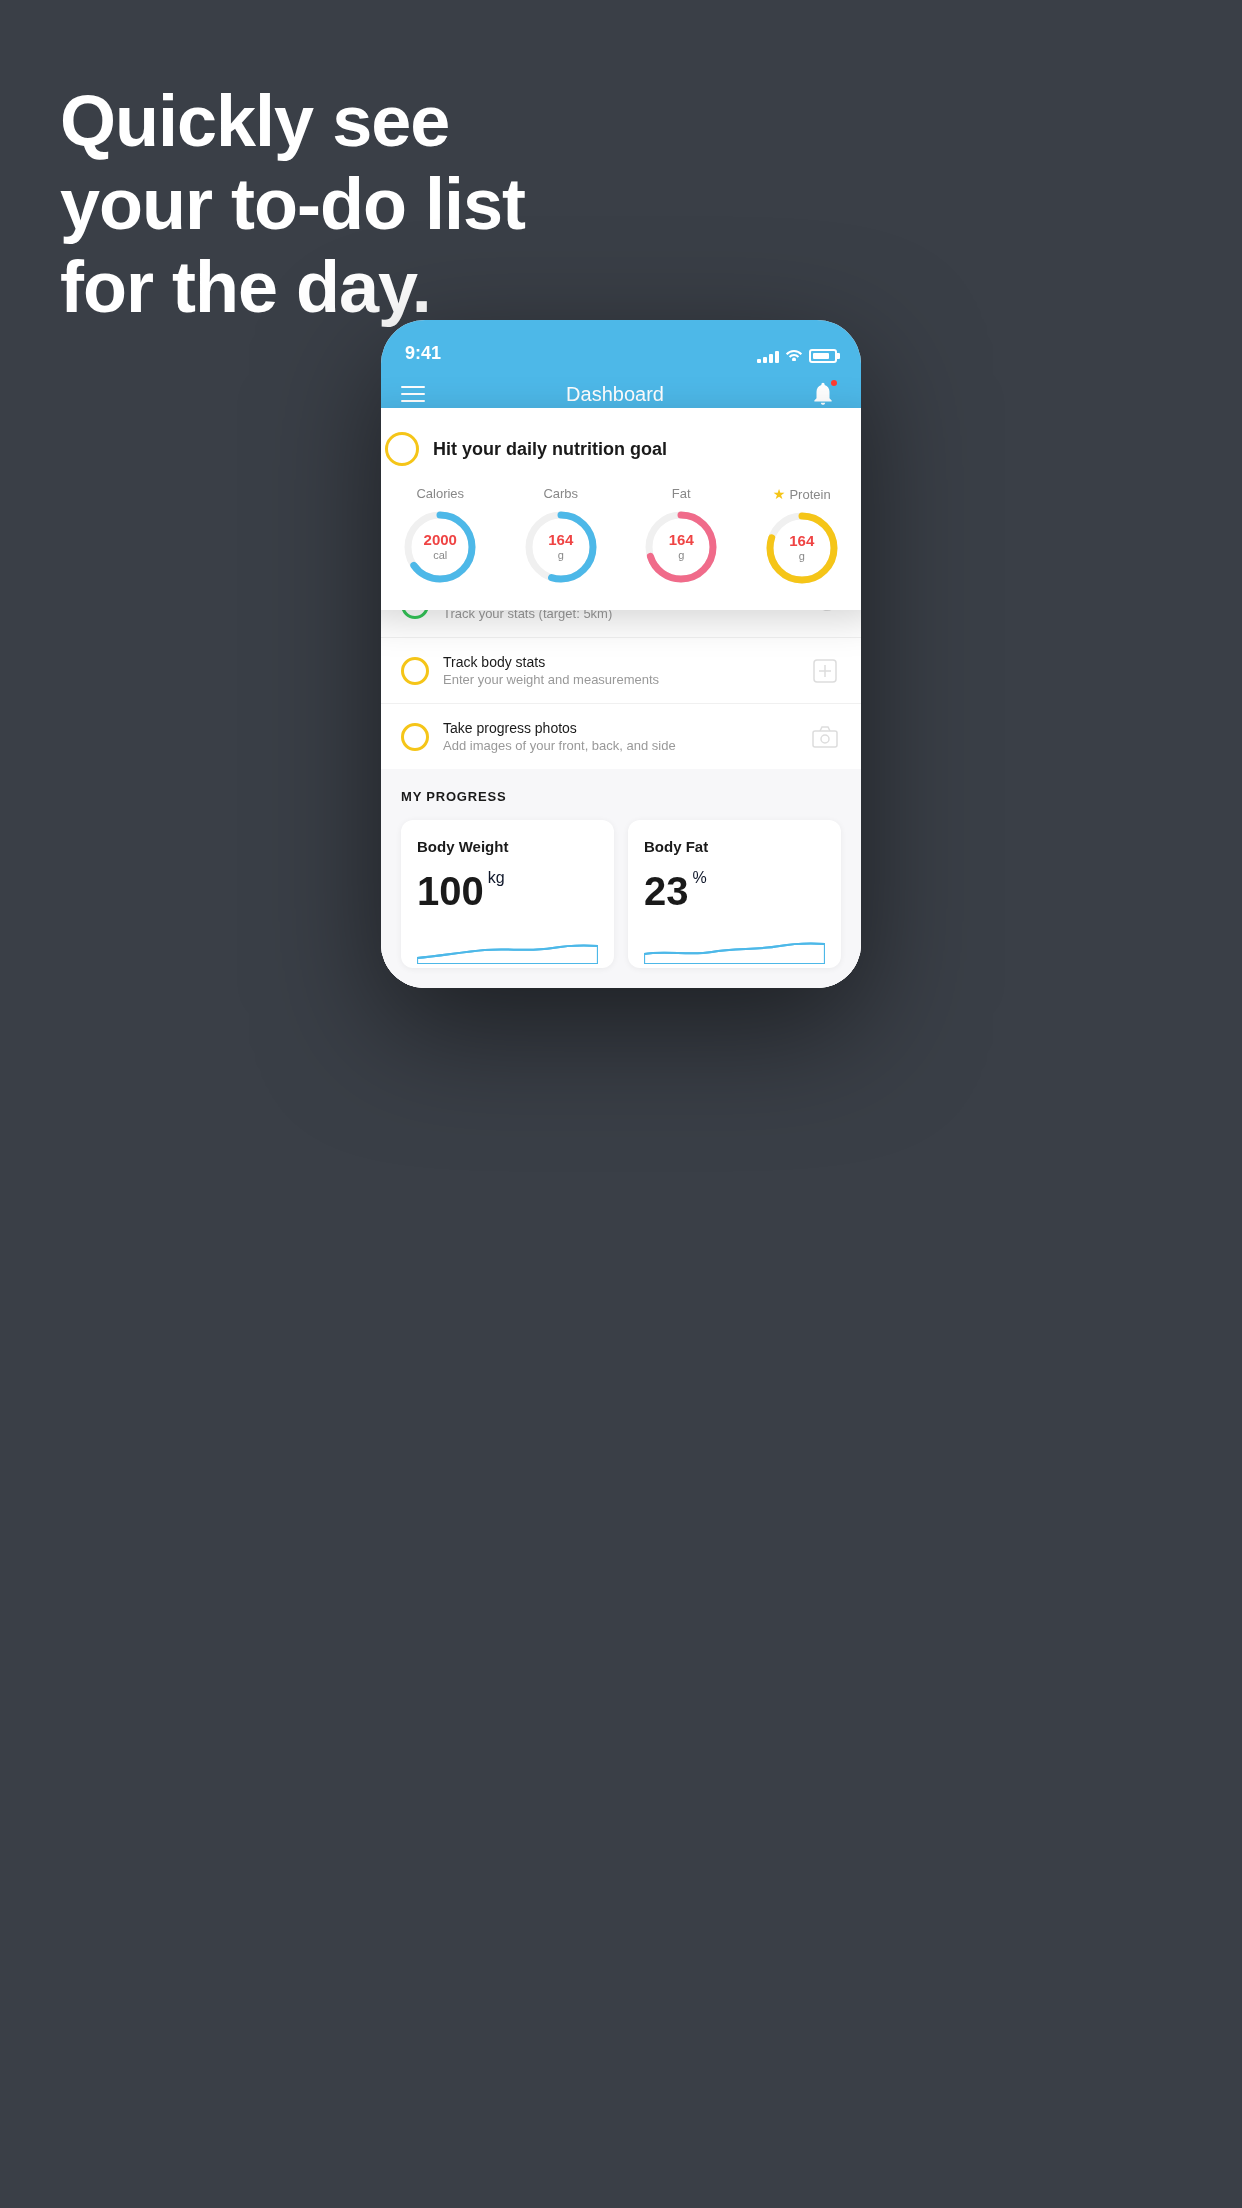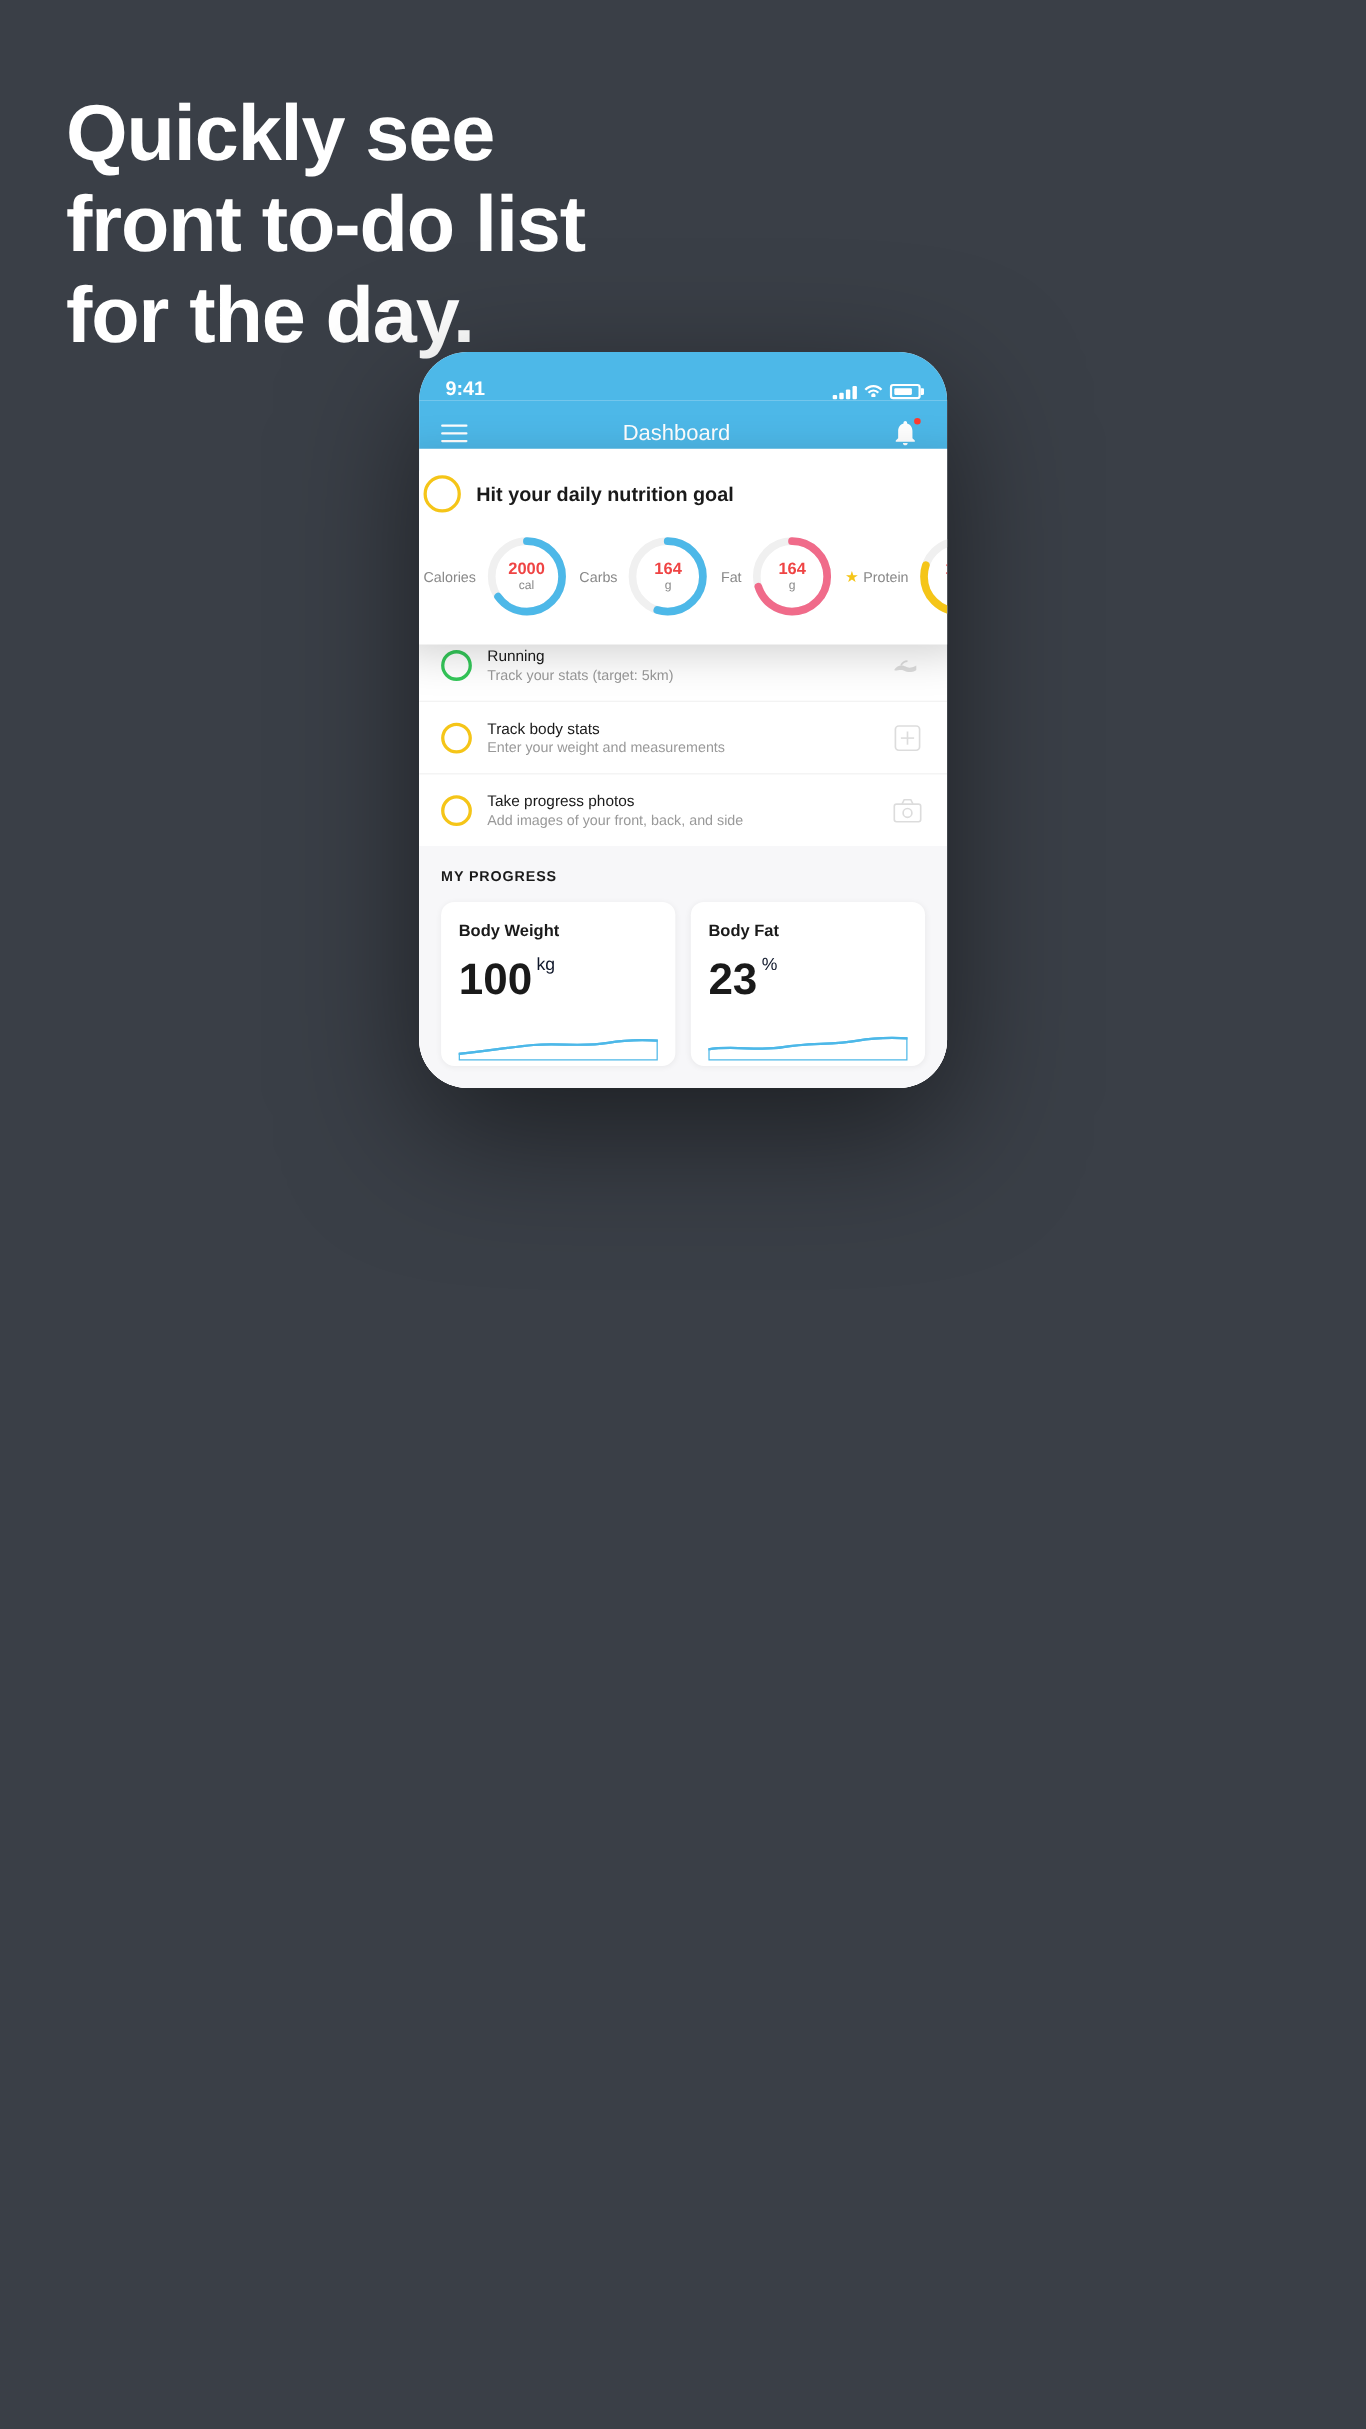--- a/index.html
+++ b/index.html
@@ -217,21 +217,21 @@
     }
 
     .nutrition-grid {
       display: flex;
       justify-content: space-around;
       gap: 10px;
     }
 
     .nutrition-item {
       display: flex;
-      flex-direction: row;
+      flex-direction: column;
       align-items: center;
       gap: 8px;
     }
 
     .nutrition-label {
       font-size: 13px;
       color: #888;
       display: flex;
       align-items: center;
       gap: 4px;
@@ -415,21 +415,21 @@
     .mini-chart-fill {
       fill: rgba(77, 184, 232, 0.15);
       stroke: none;
     }
   </style>
 </head>
 <body>
 
 <div class="hero-text">
   <div>Quickly see</div>
-  <div>front to-do list</div>
+  <div>your to-do list</div>
   <div>for the day.</div>
 </div>
 
 <div class="phone">
 
   <div class="status-bar">
     <span class="status-time">9:41</span>
     <div class="status-icons">
       <div class="signal-bars">
         <span style="height:4px"></span>

